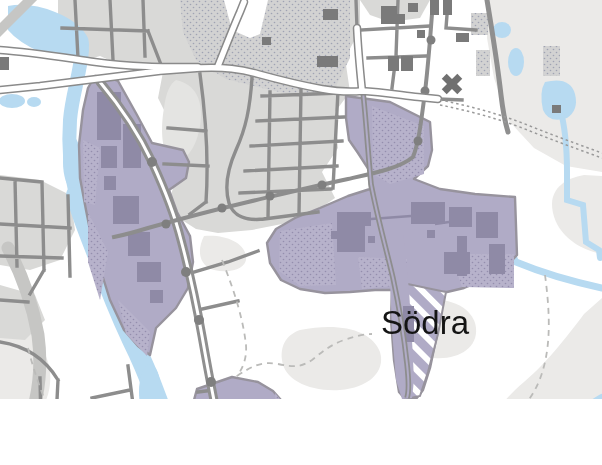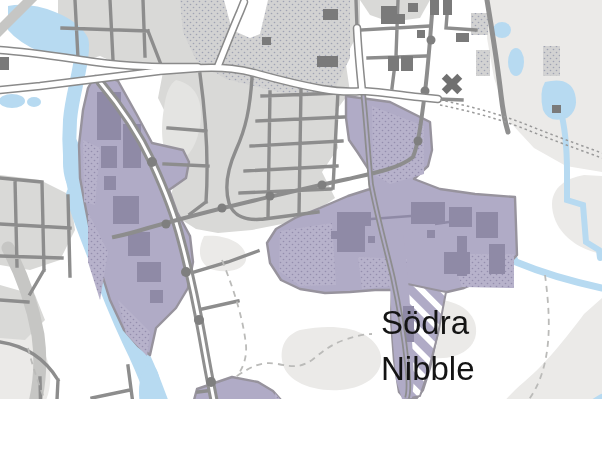--- a/index.html
+++ b/index.html
@@ -229,15 +229,14 @@
     <rect class="bldg" x="552" y="105" width="9" height="8"></rect>
     <g transform="translate(452,84) rotate(45)" fill="var(--church)">
       <rect x="-3.5" y="-11" width="7" height="22"></rect>
       <rect x="-11" y="-3.5" width="22" height="7"></rect>
     </g>
   </g>
 </svg>
 
 <div class="map-label">
   <div>Södra</div>
-  <div>Nibble</div>
 </div>
 </div>
 
 </body></html>

